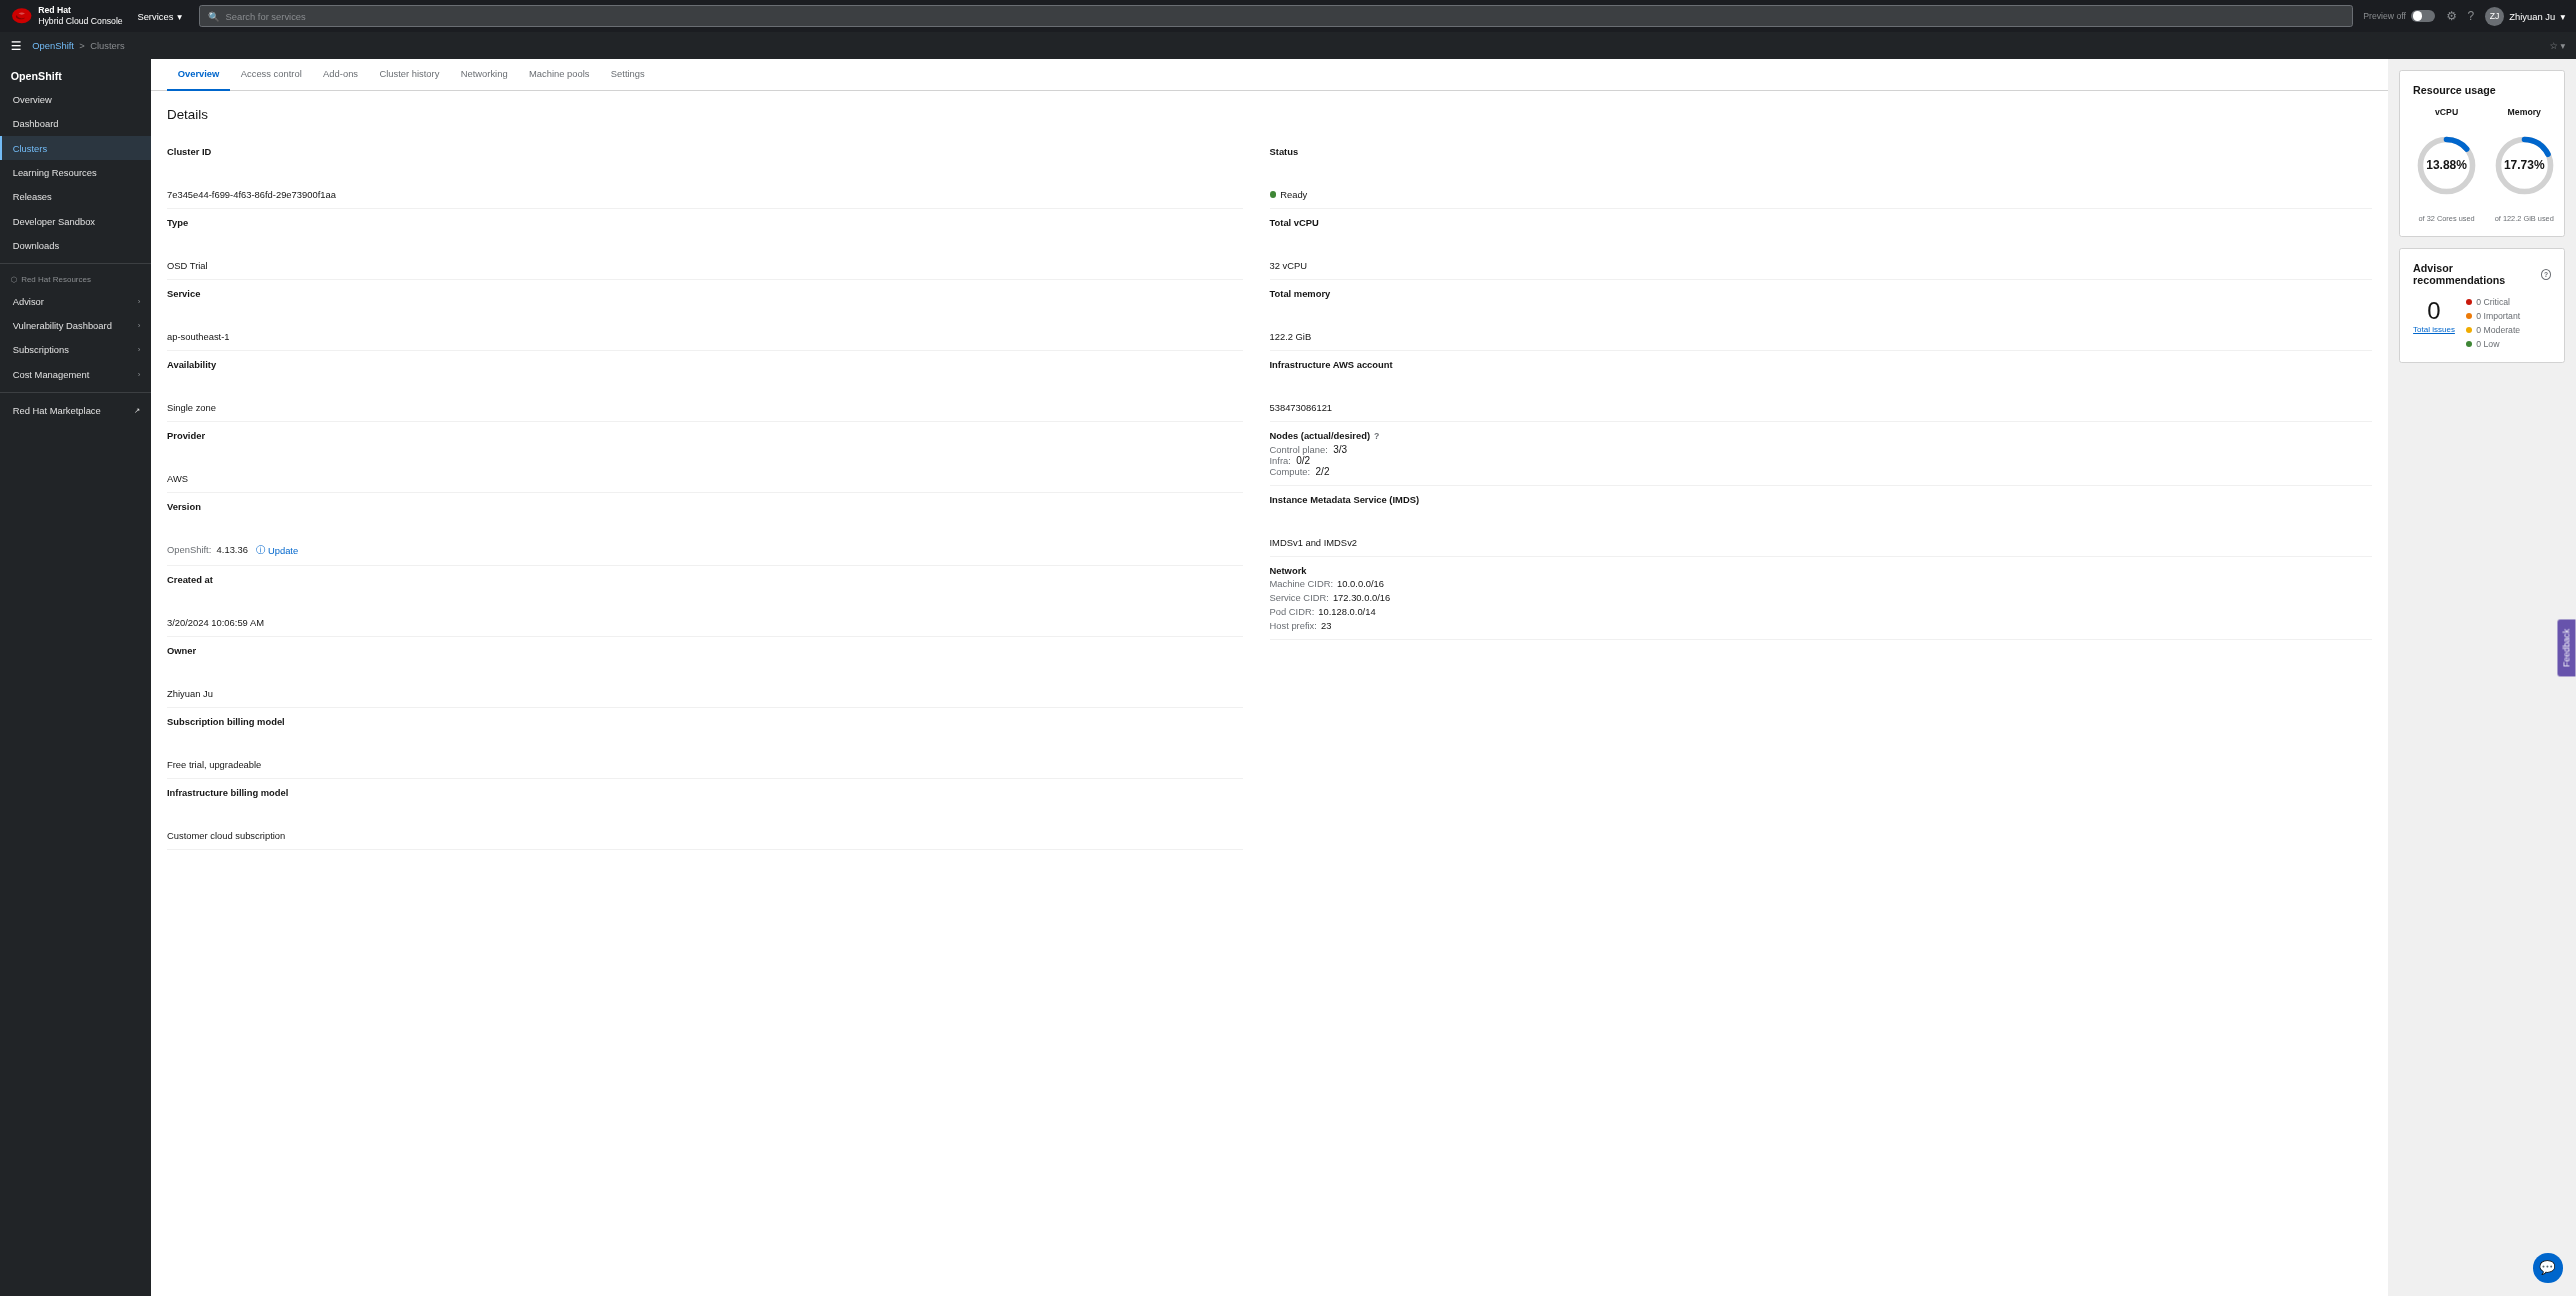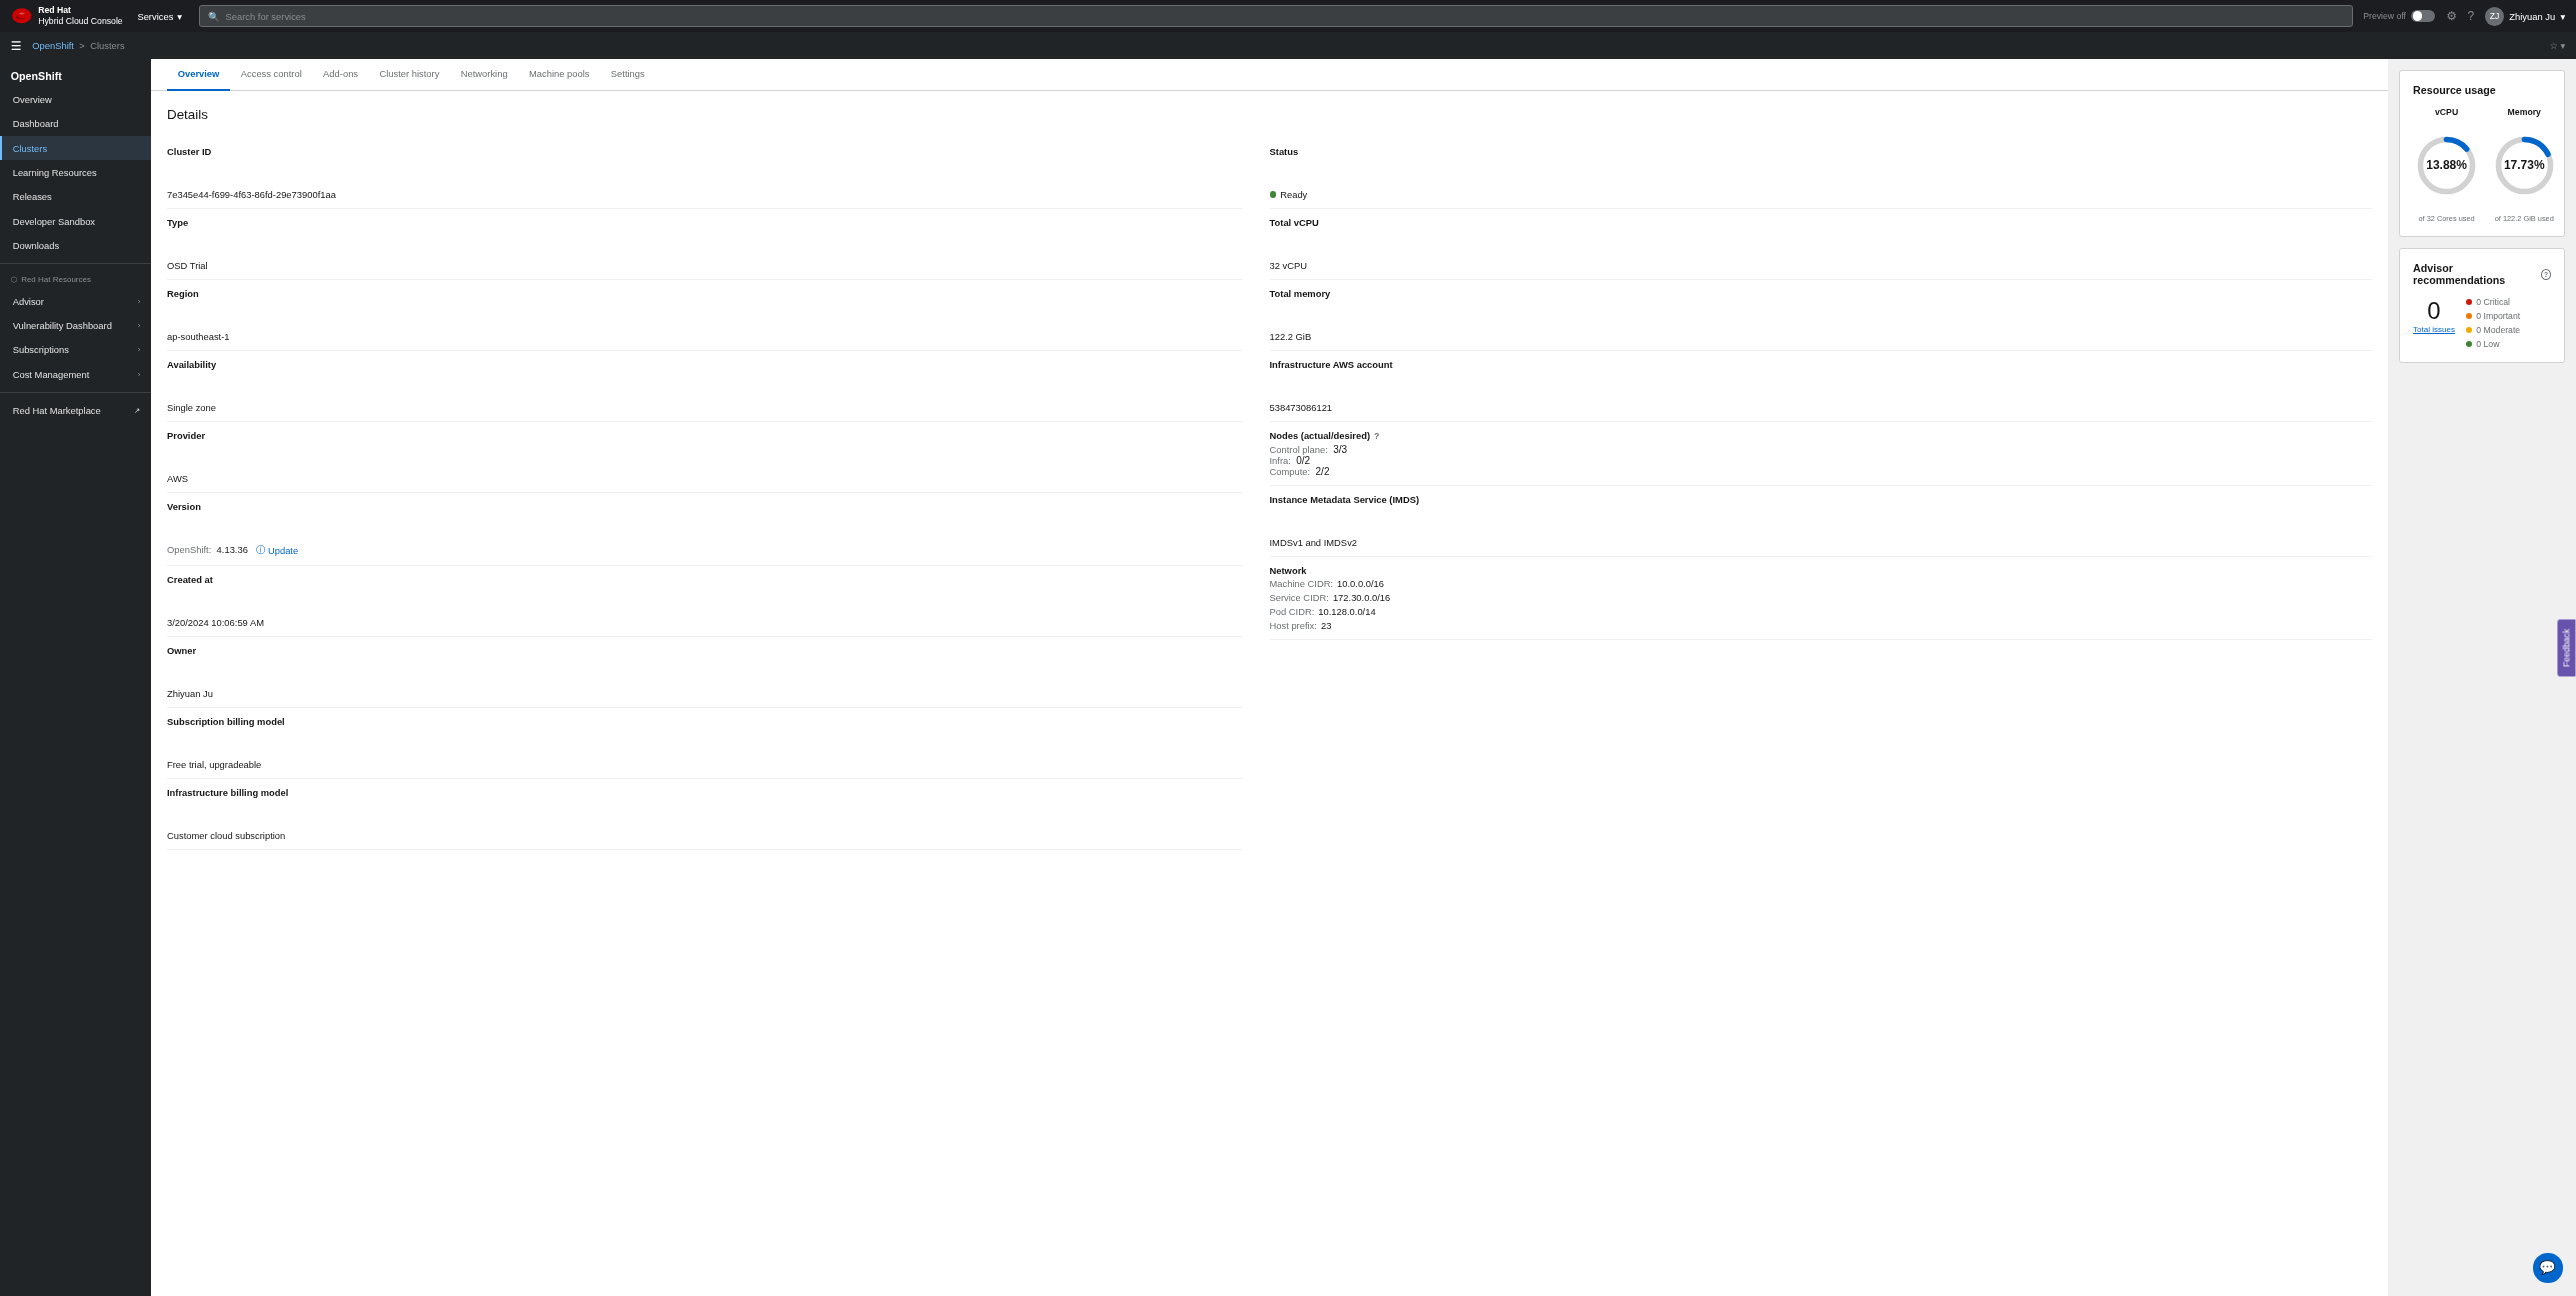--- a/index.html
+++ b/index.html
@@ -323,21 +323,21 @@
           <div style="padding-right: 27px;">
             <div class="detail-item">
               <div class="detail-label">Cluster ID</div>
               <div class="detail-value">7e345e44-f699-4f63-86fd-29e73900f1aa</div>
             </div>
             <div class="detail-item">
               <div class="detail-label">Type</div>
               <div class="detail-value">OSD Trial</div>
             </div>
             <div class="detail-item">
-              <div class="detail-label">Region</div>
+              <div class="detail-label">Service</div>
               <div class="detail-value">ap-southeast-1</div>
             </div>
             <div class="detail-item">
               <div class="detail-label">Availability</div>
               <div class="detail-value">Single zone</div>
             </div>
             <div class="detail-item">
               <div class="detail-label">Provider</div>
               <div class="detail-value">AWS</div>
             </div>

